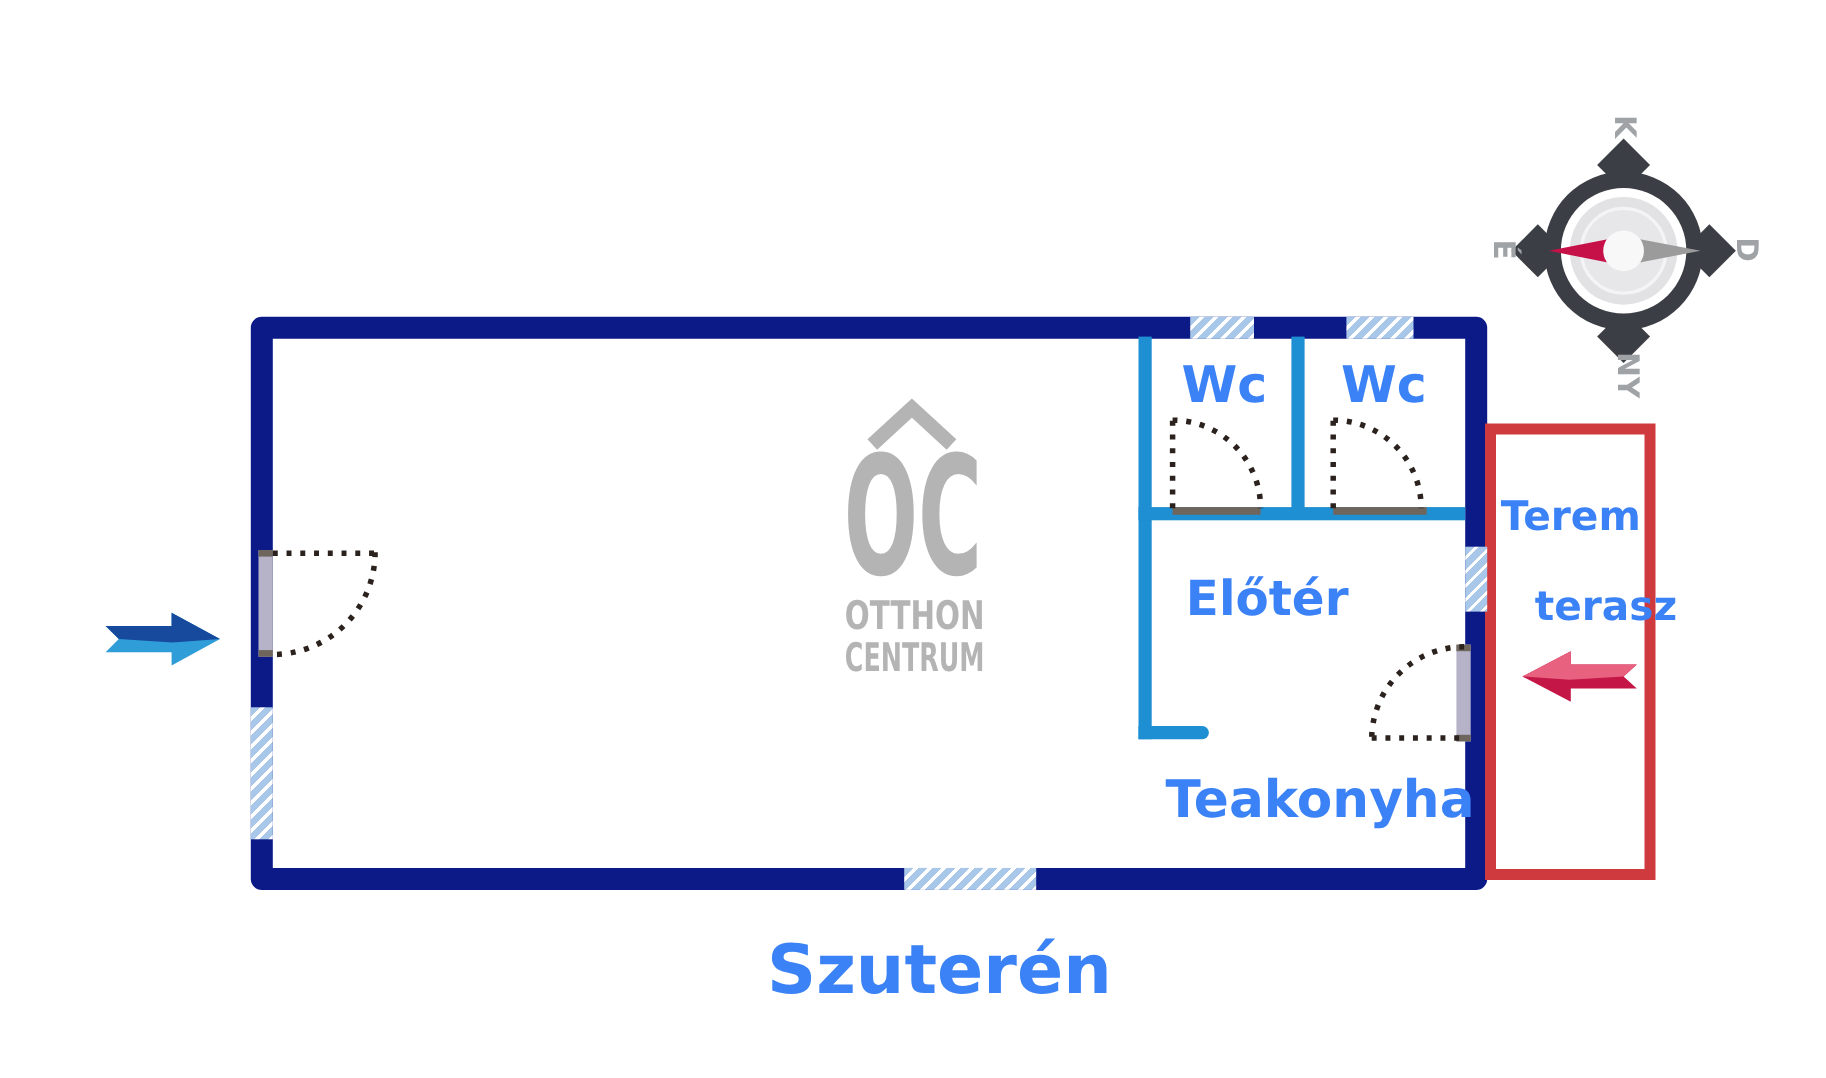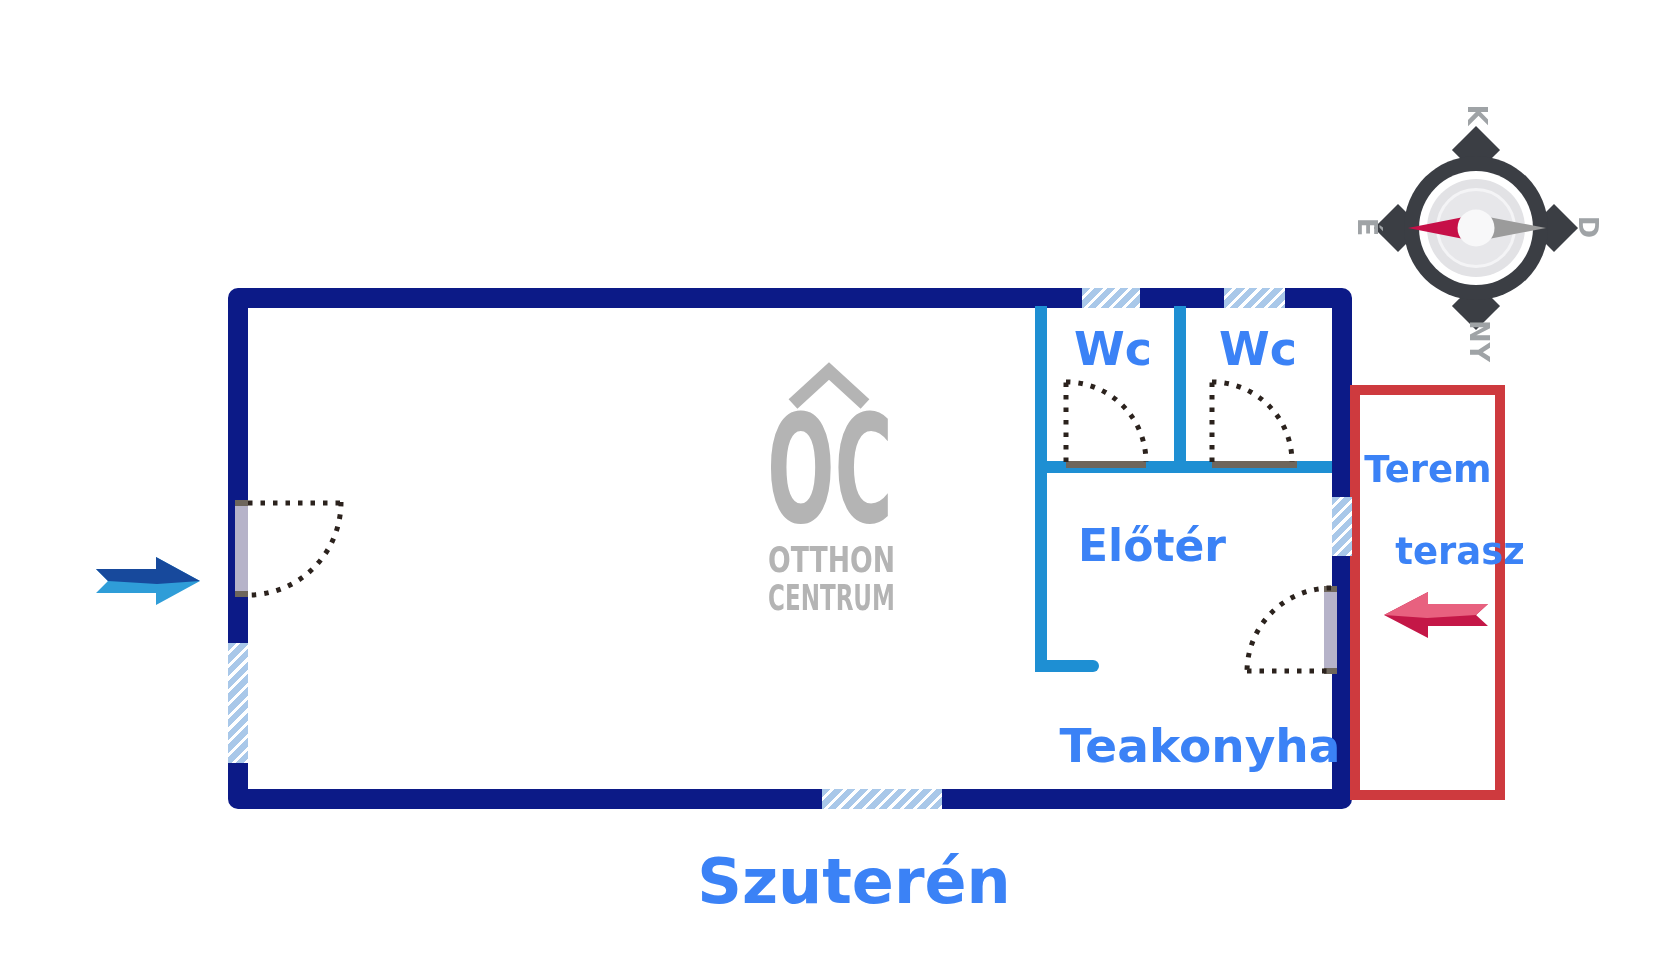--- a/index.html
+++ b/index.html
@@ -34,21 +34,21 @@
   
   .terrace{left:1350px;top:385px;width:155px;height:415px;
            border:10px solid #ce3a3e;box-sizing:border-box;z-index:2;}
   
   .lbl{position:absolute;transform:translate(-50%,-50%);color:#3b82f6;font-weight:700;
        white-space:nowrap;z-index:7;}
   .lbl-terem{left:631px;top:498px;font-size:76px;}
   .lbl-wc1{left:1113px;top:349px;font-size:46px;}
   .lbl-wc2{left:1258px;top:349px;font-size:46px;}
   .lbl-eloter{left:1152px;top:545px;font-size:44px;}
-  .lbl-teakonyha{left:1200px;top:727px;font-size:47px;margin-top:18px;}
+  .lbl-teakonyha{left:1200px;top:727px;font-size:47px;}
   .lbl-fedett{left:1428px;top:469px;font-size:37px;}
   .lbl-terasz{left:1460px;top:519px;font-size:37px;margin-top:32px;}
   .lbl-szuteren{left:822px;top:881px;font-size:62px;margin-left:32px;}
   
   .cmp{border-radius:50%;transform:translate(-50%,-50%);z-index:6;}
   .cmp-ring{left:1476px;top:228px;width:144px;height:144px;background:#3b3e44;}
   .cmp-white{left:1476px;top:228px;width:114px;height:114px;background:#ffffff;}
   .cmp-face{left:1476px;top:228px;width:98px;height:98px;background:#e2e2e5;}
   .cmp-inner{left:1476px;top:228px;width:74px;height:74px;background:#e7e7ea;border:3px solid #f4f4f6;}
   .diamond{width:34px;height:34px;background:#3b3e44;transform:translate(-50%,-50%) rotate(45deg);z-index:6;}

